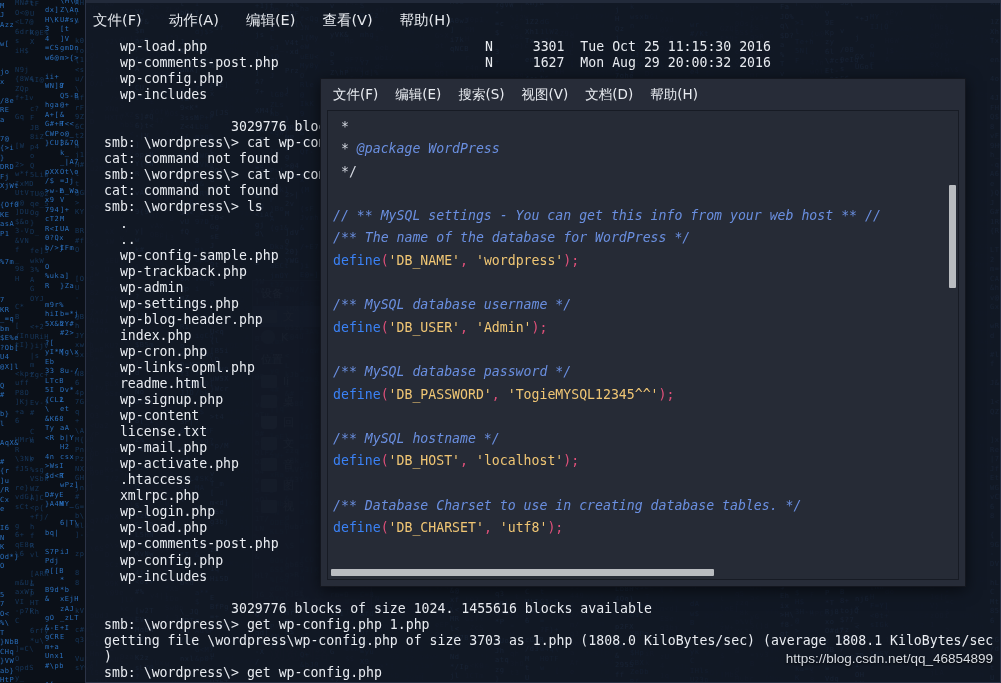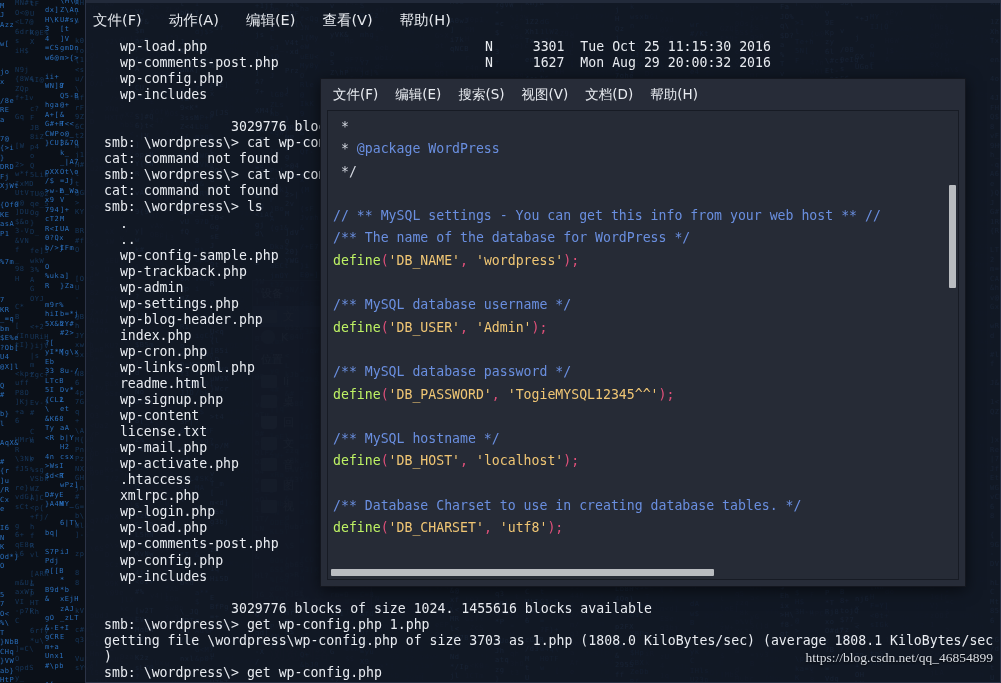--- a/index.html
+++ b/index.html
@@ -167,22 +167,22 @@
     position: absolute;
     left: 0; top: 0; right: 0; bottom: 0;
     padding: 5px 0 0 5px;
     font-family: "DejaVu Sans Mono", monospace;
     font-size: 13.2px;
     line-height: 22.3px;
     white-space: pre;
     color: #d6dae2;
     overflow: hidden;
   }
-  .c-com  { color: #6a8fe0; }
-  .c-fn   { color: #bef264; margin-top: 16px; }
+  .c-com  { color: #6a8fe0; font-style: italic; }
+  .c-fn   { color: #3b82f6; margin-top: 16px; }
   .c-str  { color: #f0c674; }
   .c-punc { color: #e0507a; }
   .c-plain{ color: #d6dae2; }
 
   #mp-vscroll {
     position: absolute;
     right: 2px; top: 74px;
     width: 7px; height: 103px;
     background: #b9bcc0;
     border-radius: 1px;
@@ -193,21 +193,21 @@
     width: 383px; height: 7px;
     background: #b9bcc0;
     border-radius: 1px;
   }
 
   
   #csdn {
     position: absolute;
     right: 8px; bottom: 17px;
     color: #d8dce2;
-    font-family: Liberation Serif, serif;
+    font-family: Liberation Sans, sans-serif;
     font-size: 13.5px;
     text-shadow: 0 1px 2px rgba(0,0,0,.8);
   }
 </style>
 </head>
 <body>
 
 <div id="screen">
 
   <div id="wallpaper">

